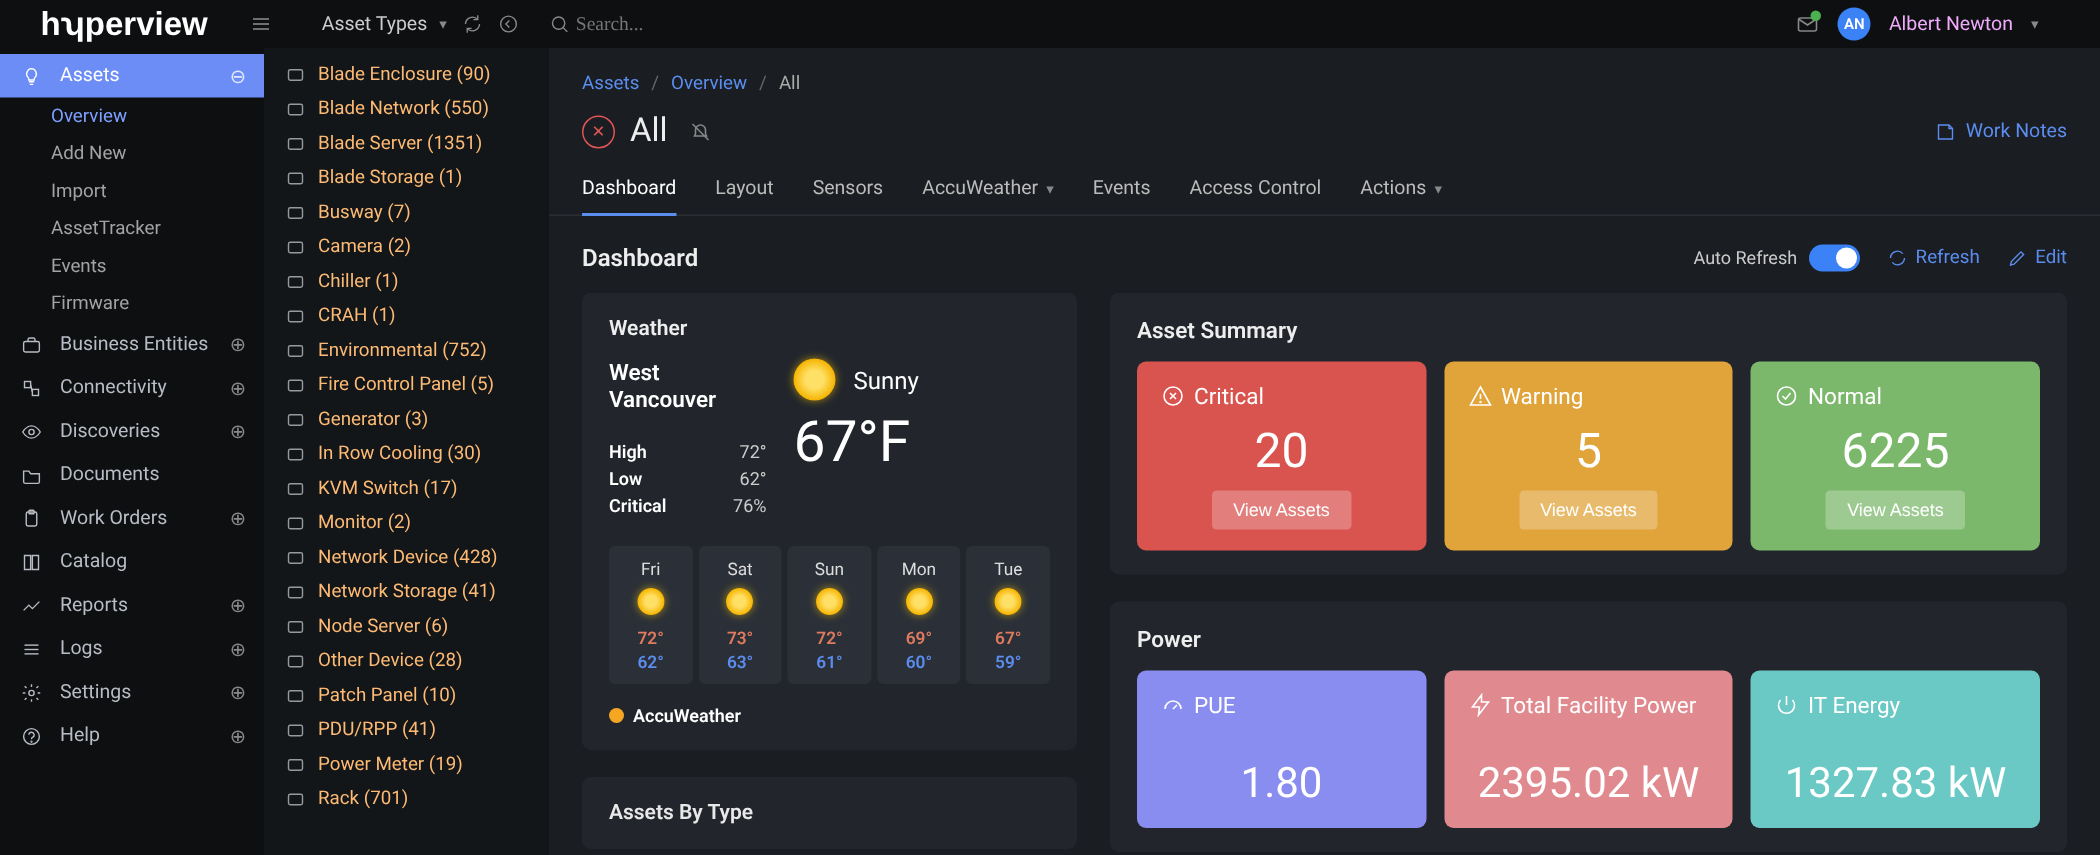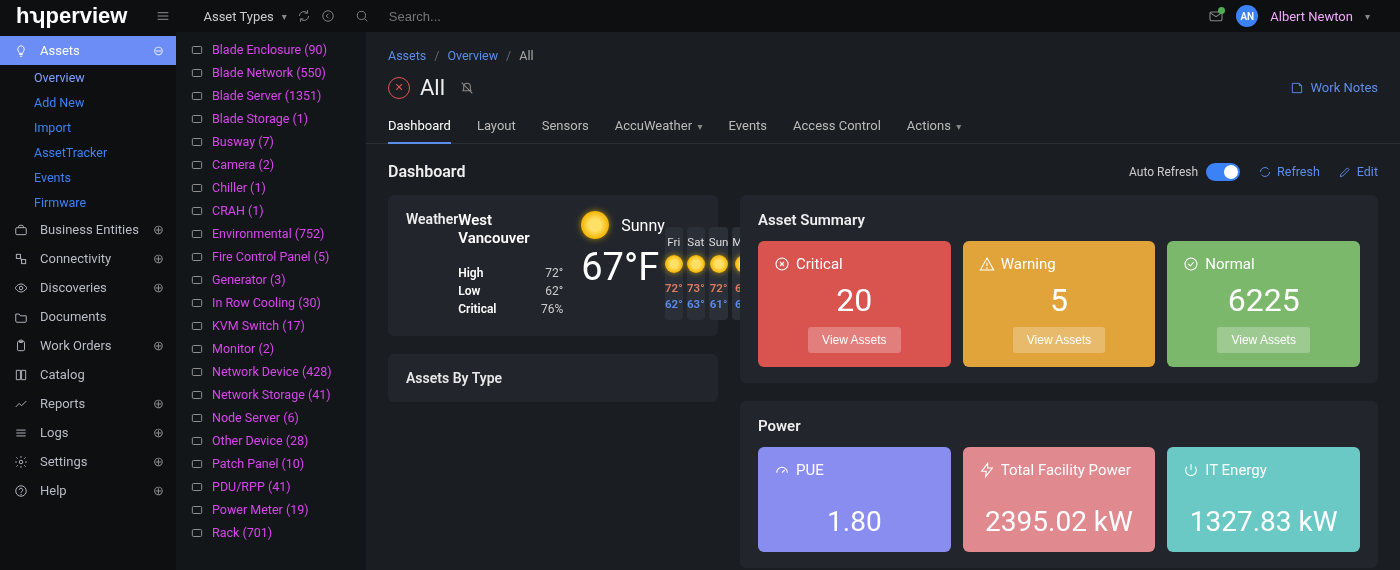--- a/index.html
+++ b/index.html
@@ -12,58 +12,58 @@
   height: 570px;
   overflow: hidden;
   display: flex;
   flex-direction: column;
 }
 .topbar {
   height: 32px;
   background: #0d0f11;
   display: flex;
   align-items: center;
-  padding: 0 16px;
+  padding: 0 27px;
 }
 .logo {
   font-family: sans-serif;
   font-weight: 700;
   font-size: 22px;
   letter-spacing: 0px;
   color: #fff;
 }
 .logo .u { display:inline-block; }
 .hamburger { margin-left: 28px; color: #888; cursor: pointer; }
 .panel-title-wrap { display:flex; align-items:center; margin-left: 32px; color:#ccc; font-size:13px; gap:8px;}
 .topbar-icons { display:flex; align-items:center; gap:10px; color:#888; margin-left:10px;}
 .search-wrap { display:flex; align-items:center; margin-left:20px; color:#888; flex:1;}
-.search-wrap input { background:transparent; border:none; color:#ccc; font-size:13px; margin-left:20px; outline:none; width:300px;}
+.search-wrap input { background:transparent; border:none; color:#ccc; font-size:13px; margin-left:4px; outline:none; width:300px;font-family:Liberation Serif, serif;}
 .topbar-right { display:flex; align-items:center; gap:12px; padding-right:14px;}
 .mail-icon { color:#888; position:relative;}
 .mail-dot { width:7px;height:7px;background:#4caf50;border-radius:50%;position:absolute;top:-1px;right:-1px;}
 .avatar { width:22px;height:22px;border-radius:50%;background:#3b82f6;color:#fff;font-size:10px;display:flex;align-items:center;justify-content:center;font-weight:600;}
 .username { color:#f0abfc; font-size:13px;}
 .chev { color:#888; font-size:10px;}
 
 .body-row { display:flex; flex:1; overflow:hidden;}
 
 
 .leftnav { width:176px; background:#0d0f11; display:flex; flex-direction:column; padding-top:4px;}
 .nav-item { display:flex; align-items:center; gap:10px; padding:7px 14px; color:#b8bcc4; font-size:13px; cursor:pointer; position:relative;}
 .nav-item.active { background:#6b8df5; color:#fff;}
 .nav-item .nav-icon { width:16px; text-align:center; color:inherit;}
 .nav-item .nav-plus { position:absolute; right:12px; color:#888;}
 .nav-item.active .nav-plus { color:#dfe6ff;}
-.nav-sub { padding-left:34px; font-size:12.5px; color:#3b82f6;}
+.nav-sub { padding-left:34px; font-size:12.5px; color:#a3a3a3;}
 .nav-sub.nav-item { padding-top:5px; padding-bottom:5px;}
 .nav-sub.sel { color:#7ea0ff;}
 
 
 .assetcol { width:190px; background:#131619; padding:6px 0; overflow:hidden;}
-.asset-item { display:flex; align-items:center; gap:8px; padding:4px 14px; color:#d946ef; font-size:12.5px; cursor:pointer;}
+.asset-item { display:flex; align-items:center; gap:8px; padding:4px 14px; color:#fdba74; font-size:12.5px; cursor:pointer;}
 .asset-item .ai-icon { width:14px; text-align:center; color:#999;}
 
 
 .main { flex:1; background:#1a1d21; padding:0 0 0 0; overflow:hidden; display:flex; flex-direction:column;}
 .breadcrumb { display:flex; align-items:center; gap:8px; padding:16px 22px 12px 22px; font-size:12.5px;}
 .breadcrumb a { color:#5b8def; text-decoration:none;}
 .breadcrumb .sep { color:#666;}
 .breadcrumb .cur { color:#aaa;}
 .title-row { display:flex; align-items:center; padding:0 22px 8px 22px; gap:10px;}
 .title-x { width:22px;height:22px;border:1.5px solid #e05555;border-radius:50%;display:flex;align-items:center;justify-content:center;color:#e05555;font-size:11px;}
@@ -83,21 +83,21 @@
 .section-head .sp{flex:1;}
 .auto-refresh{display:flex;align-items:center;gap:8px;color:#ccc;font-size:12px;}
 .toggle{width:34px;height:18px;background:#3b82f6;border-radius:9px;position:relative;}
 .toggle::after{content:"";width:14px;height:14px;background:#fff;border-radius:50%;position:absolute;top:2px;right:2px;}
 .action-link{display:flex;align-items:center;gap:5px;color:#5b8def;font-size:12.5px;margin-left:18px;cursor:pointer;}
 
 .content { display:flex; gap:22px; padding:0 22px 22px 22px; overflow:hidden;}
 
 
 .card { background:#22262c; border-radius:6px; padding:16px 18px;}
-.weather-card { width:330px; display:flex; }
+.weather-card { width:330px; display:flex; flex-direction:column;}
 .weather-card h4{font-size:14px;color:#eee;margin-bottom:12px;font-weight:600;}
 .weather-top{display:flex;align-items:flex-start;gap:18px;}
 .weather-left{flex:0 0 105px;}
 .weather-loc{font-size:15px;font-weight:600;color:#fff;margin-bottom:19px;}
 .weather-stat{display:flex;justify-content:space-between;font-size:12px;color:#ccc;margin-bottom:4px;}
 .weather-stat .lab{font-weight:600;color:#fff;}
 .weather-right{flex:1;display:flex;flex-direction:column;align-items:flex-start;}
 .weather-cond{display:flex;align-items:center;gap:12px;}
 .sun{width:28px;height:28px;border-radius:50%;background:radial-gradient(circle,#ffe066 30%,#f5b400 70%);box-shadow:0 0 6px rgba(255,200,0,0.6);}
 .sun-sm{width:18px;height:18px;}

